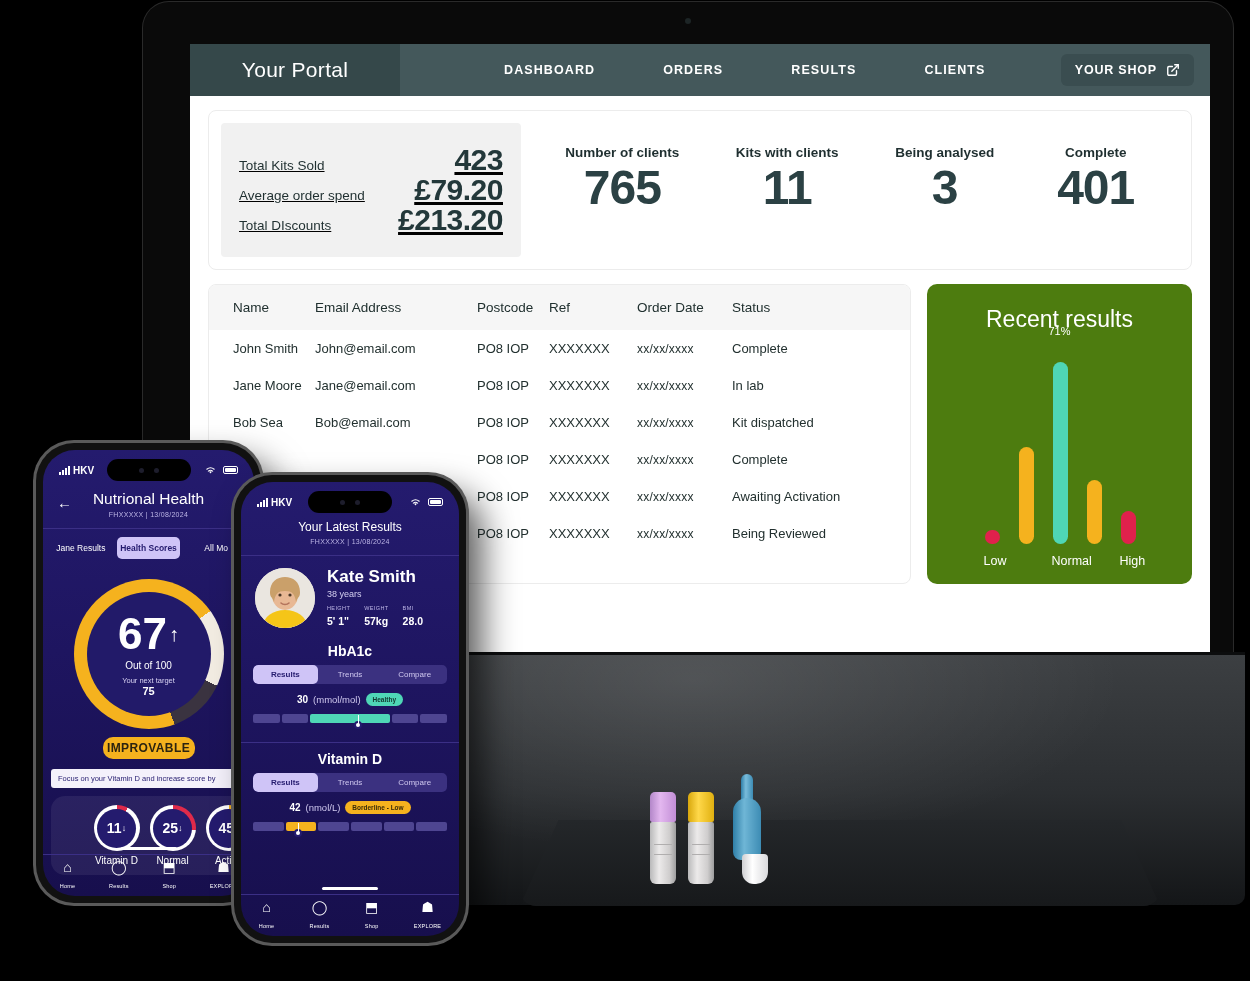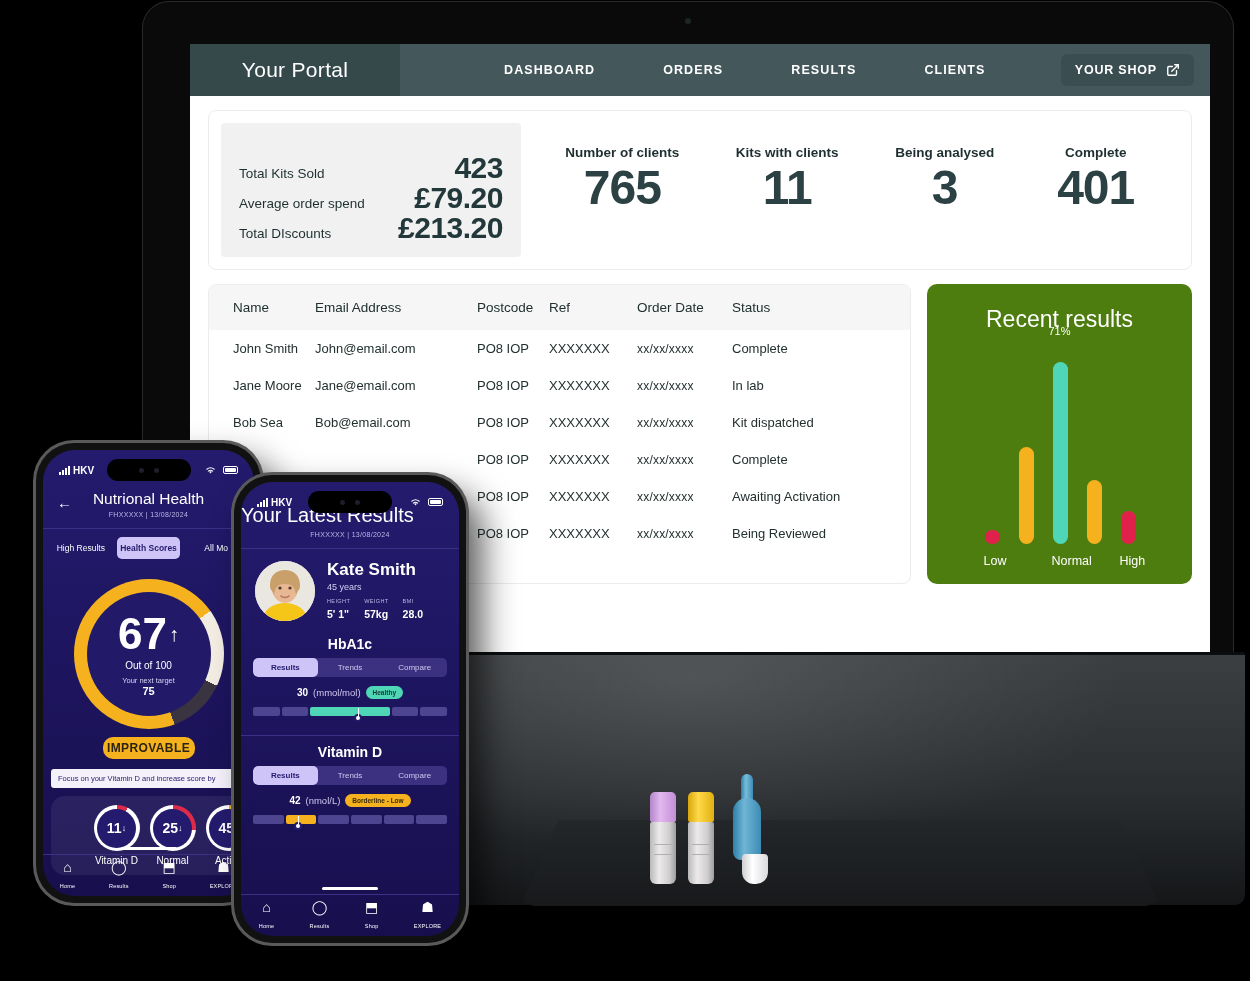--- a/index.html
+++ b/index.html
@@ -65,21 +65,21 @@
 
   
   .portal-body{ padding:14px 18px 0 18px; background:#fff; }
 
   .stats-card{
     background:#fff; border:1px solid #ececec; border-radius:8px;
     display:flex; align-items:stretch; padding:12px; gap:6px; height:160px;
   }
   .money-box{
     background:#f1f1f1; border-radius:4px; width:300px; padding:14px 18px;
-    display:flex; flex-direction:column; justify-content:flex-end;
+    display:flex; flex-direction:column; justify-content:center;text-decoration:underline;
   }
   .money-row{ display:flex; align-items:baseline; justify-content:space-between; gap:10px; }
   .money-label{ font-size:13.5px; color:#1f2f30; font-weight:500; }
   .money-val{ font-size:30px; font-weight:700; color:#23383a; letter-spacing:-.5px; line-height:1; }
 
   .kpis{ flex:1; display:flex; align-items:flex-start; justify-content:space-around; padding:22px 10px 0 10px; }
   .kpi{ text-align:center; min-width:90px; }
   .kpi-label{ font-size:13.5px; color:#1f2f30; font-weight:600; }
   .kpi-val{ font-size:48px; font-weight:700; color:#2b4144; letter-spacing:-1px; line-height:1.15; }
 
@@ -197,21 +197,21 @@
     border-top:1px solid #3b2f86; display:flex; align-items:center;
     justify-content:space-around; color:#fff; }
   .navbar .nv{ text-align:center; }
   .navbar .nv em{ display:block; font-style:normal; font-size:14px; line-height:1; }
   .navbar .nv span{ font-size:5.5px; letter-spacing:.2px; }
   .home-ind{ position:absolute; left:50%; transform:translateX(-50%); bottom:46px;
     width:56px; height:3px; border-radius:2px; background:#fff; }
 
   
   #phoneB{ left:234px; top:475px; width:232px; height:468px; z-index:8; }
-  .pb-title{ color:#fff; font-size:20px; margin-top:22px; font-weight:400; }
+  .pb-title{ text-align:center; color:#fff; font-size:12px; margin-top:38px; font-weight:400; }
   .pb-sub{ text-align:center; color:#bdb6e6; font-size:7px; margin-top:4px; letter-spacing:.3px; }
   .pb-hr{ border-top:1px solid #3b2f86; margin-top:10px; }
   .profile{ display:flex; align-items:center; gap:12px; padding:12px 14px 6px; }
   .avatar{ width:60px; height:60px; border-radius:50%; overflow:hidden;
     background:#e9e4dc; flex:none; position:relative; }
   .pname{ color:#fff; font-size:17px; font-weight:700; line-height:1.1; }
   .page{ color:#d4cff0; font-size:9px; margin-top:2px; }
   .metrics{ display:flex; gap:14px; margin-top:6px; }
   .metrics div{ color:#fff; }
   .metrics .mk{ font-size:5.5px; letter-spacing:.4px; color:#bdb6e6; display:block; }
@@ -492,21 +492,21 @@
       <div class="notch">
           <i></i>
           <i></i>
         </div>
 
       <div class="pa-back">←</div>
       <div class="pa-title">Nutrional Health</div>
       <div class="pa-sub">FHXXXXX   |   13/08/2024</div>
 
       <div class="pa-tabs">
-        <div class="pa-tab">High Results</div>
+        <div class="pa-tab">Jane Results</div>
         <div class="pa-tab active">Health Scores</div>
         <div class="pa-tab">All Mo</div>
       </div>
 
       <div class="gauge-wrap">
         <div class="gauge"></div>
         <div class="gauge-hole"></div>
         <div class="gauge-txt">
           <div class="g-num">
             <span>67</span>
@@ -592,21 +592,21 @@
             <ellipse cx="30" cy="58" rx="22" ry="16" fill="#f5c518"></ellipse>
             <ellipse cx="30" cy="27" rx="13" ry="15" fill="#e8b894"></ellipse>
             <path d="M15 24c0-10 7-15 15-15s15 5 15 15c0 6-2 4-4 10-1-8-4-11-11-11s-10 3-11 11c-2-6-4-4-4-10z" fill="#caa06a"></path>
             <circle cx="25" cy="27" r="1.6" fill="#4a3828"></circle>
             <circle cx="35" cy="27" r="1.6" fill="#4a3828"></circle>
             <path d="M26 35c2 2 6 2 8 0" stroke="#b4745c" stroke-width="1.6" fill="none" stroke-linecap="round"></path>
           </svg>
         </div>
         <div>
           <div class="pname">Kate Smith</div>
-          <div class="page">45 years</div>
+          <div class="page">38 years</div>
           <div class="metrics">
             <div>
               <span class="mk">HEIGHT</span>
               <span class="mv">5' 1"</span>
             </div>
             <div>
               <span class="mk">WEIGHT</span>
               <span class="mv">57kg</span>
             </div>
             <div>

